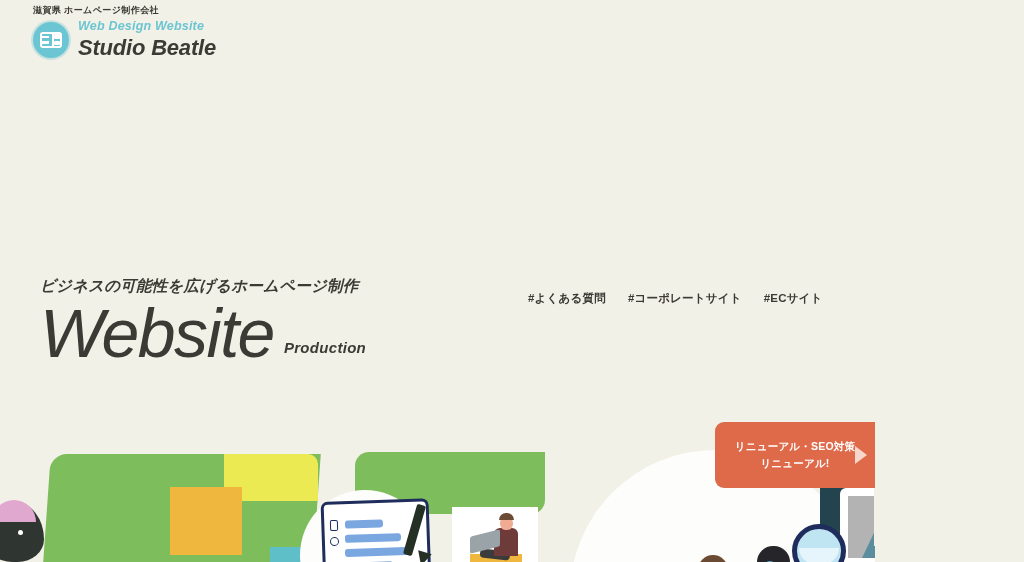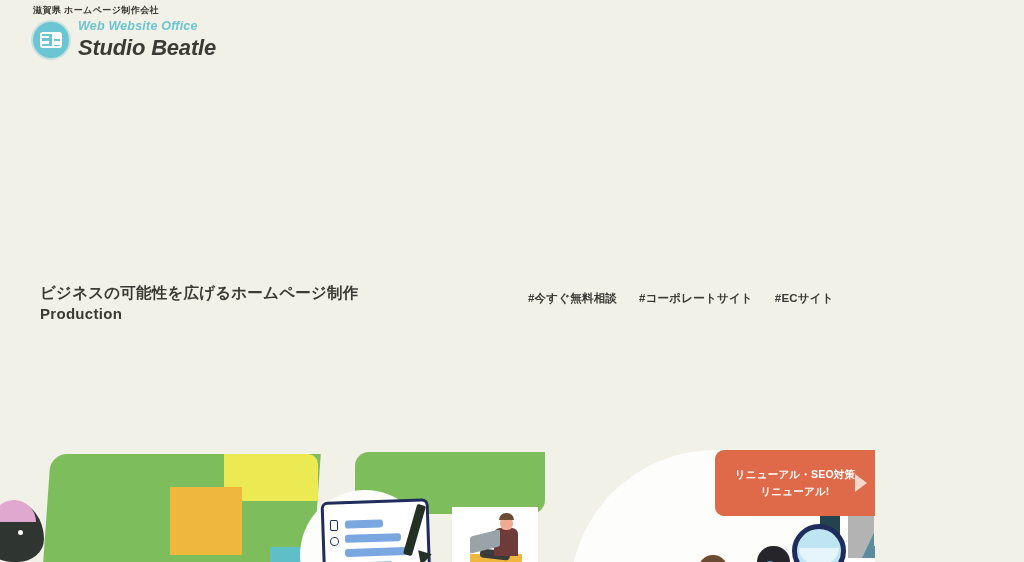--- a/index.html
+++ b/index.html
@@ -56,21 +56,21 @@
     letter-spacing:-.2px; line-height:1.15; white-space:nowrap; margin-top:1px;
   }
 
   .nav { position:absolute; right:34px; top:41px; display:flex; align-items:center; gap:25px; }
   .nav-item {
     font-size:12.5px; font-weight:700; color:#3b3a35;
     white-space:nowrap; letter-spacing:.3px; cursor:pointer;
   }
 
   
-  .hero-left { position:absolute; left:40px; top:284px; z-index:30; }
+  .hero-left { position:absolute; left:40px; top:277px; z-index:30;font-style:italic; }
   .hero-kicker {
     font-size:15.5px; font-weight:700; color:#3b3a35;
     letter-spacing:.2px; line-height:1.2; white-space:nowrap;
   }
   .hero-title-row { display:flex; align-items:flex-end; gap:10px; margin-top:2px; }
   .hero-title {
     font-size:68px; font-weight:400; color:#3b3a35;
     letter-spacing:-1.5px; line-height:1.05;
   }
   .hero-title-sub {
@@ -211,21 +211,21 @@
   
   .pink-block { left:900px; top:110px; width:124px; height:60px; background:#e87f99; }
   .pink-block2 { left:960px; top:90px; width:64px; height:30px; background:#e87f99; }
   .cream-over { left:874px; top:92px; width:92px; height:62px; background:#f2f1e7; }
 
   
   .cta {
     position:absolute; right:0; top:422px; width:160px; height:66px;
     background:#de6a49; border-radius:9px 0 0 9px;
     display:flex; flex-direction:column; align-items:center; justify-content:center;
-    gap:5px; z-index:60; cursor:pointer;margin-top:28px;
+    gap:5px; z-index:60; cursor:pointer;
   }
   .cta-line {
     font-size:10.5px; font-weight:700; color:#ffffff;
     letter-spacing:.2px; white-space:nowrap; line-height:1.1;
   }
   .cta-arrow {
     position:absolute; right:8px; top:50%; transform:translateY(-50%);
     width:0; height:0;
     border-top:9px solid transparent; border-bottom:9px solid transparent;
     border-left:12px solid #f7d7cb;
@@ -243,38 +243,39 @@
       <div class="brand-row">
         <div class="brand-mark">
           <span class="mk-box"></span>
           <span class="mk-bar1"></span>
           <span class="mk-bar2"></span>
           <span class="mk-div"></span>
           <span class="mk-b1"></span>
           <span class="mk-b2"></span>
         </div>
         <div class="brand-text">
-          <div class="brand-sub">Web Website Office</div>
+          <div class="brand-sub">Web Design Website</div>
           <div class="brand-name">Studio Beatle</div>
         </div>
       </div>
     </div>
 
   </div>
 
   <div class="hero-left">
     <div class="hero-kicker">ビジネスの可能性を広げるホームページ制作</div>
     <div class="hero-title-row">
+      <div class="hero-title">Website</div>
       <div class="hero-title-sub">Production</div>
     </div>
   </div>
 
   <div class="hero-right">
     <div class="hero-tags">
-      <span class="hero-tag">#今すぐ無料相談</span>
+      <span class="hero-tag">#よくある質問</span>
       <span class="hero-tag">#コーポレートサイト</span>
       <span class="hero-tag">#ECサイト</span>
     </div>
   </div>
 
   <div class="illus">
     <span class="sh blob-left"></span>
     <span class="sh blob-left-top"></span>
     <span class="sh blob-left-dot"></span>
 

